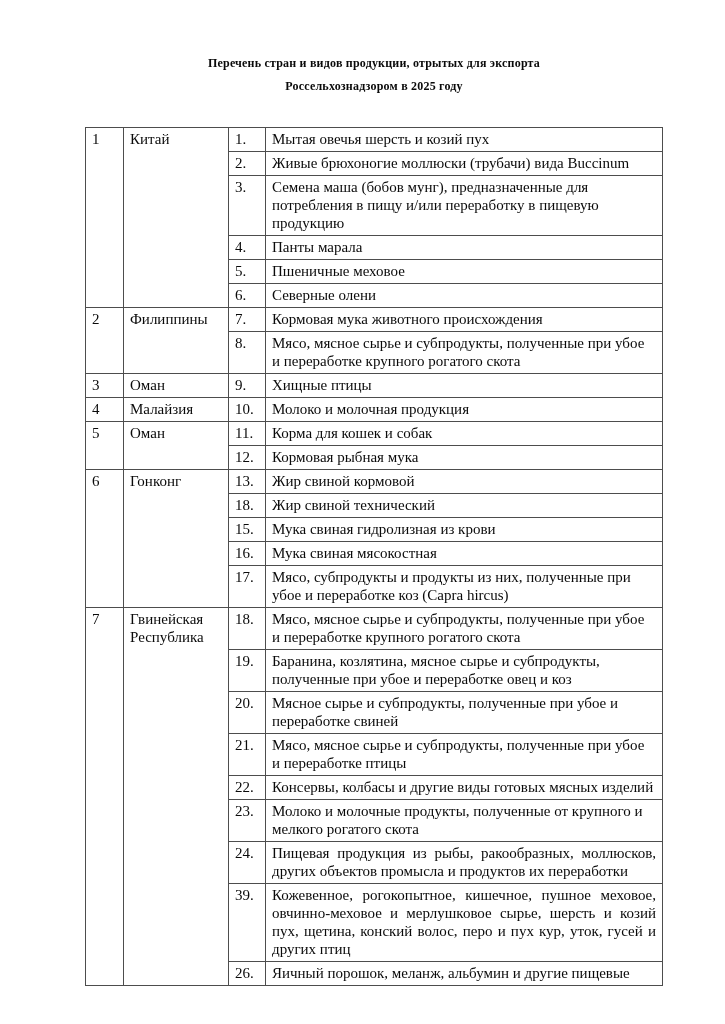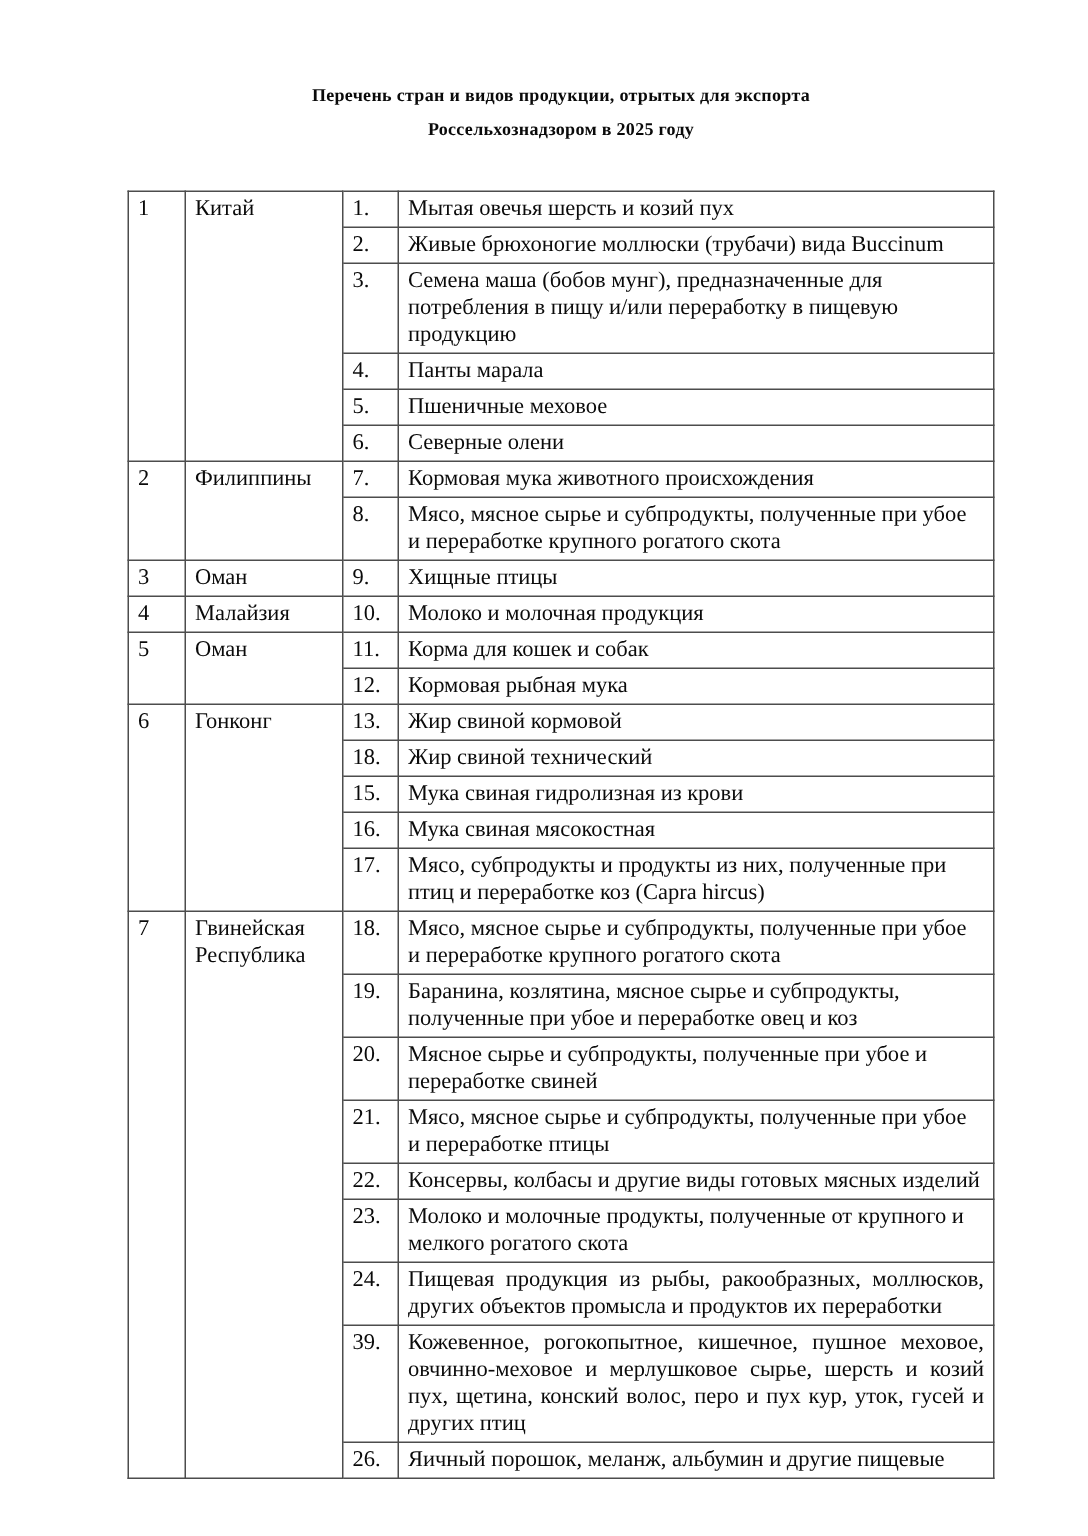--- a/index.html
+++ b/index.html
@@ -131,21 +131,21 @@
         <tr>
           <td class="p-num">15.</td>
           <td class="p-text">Мука свиная гидролизная из крови</td>
         </tr>
         <tr>
           <td class="p-num">16.</td>
           <td class="p-text">Мука свиная мясокостная</td>
         </tr>
         <tr>
           <td class="p-num">17.</td>
-          <td class="p-text">Мясо, субпродукты и продукты из них, полученные при птиц и переработке коз (Capra hircus)</td>
+          <td class="p-text">Мясо, субпродукты и продукты из них, полученные при убое и переработке коз (Capra hircus)</td>
         </tr>
         <tr>
           <td class="c-num" rowspan="9">7</td>
           <td class="c-name" rowspan="9">Гвинейская Республика</td>
           <td class="p-num">18.</td>
           <td class="p-text">Мясо, мясное сырье и субпродукты, полученные при убое и переработке крупного рогатого скота</td>
         </tr>
         <tr>
           <td class="p-num">19.</td>
           <td class="p-text">Баранина, козлятина, мясное сырье и субпродукты, полученные при убое и переработке овец и коз</td>

